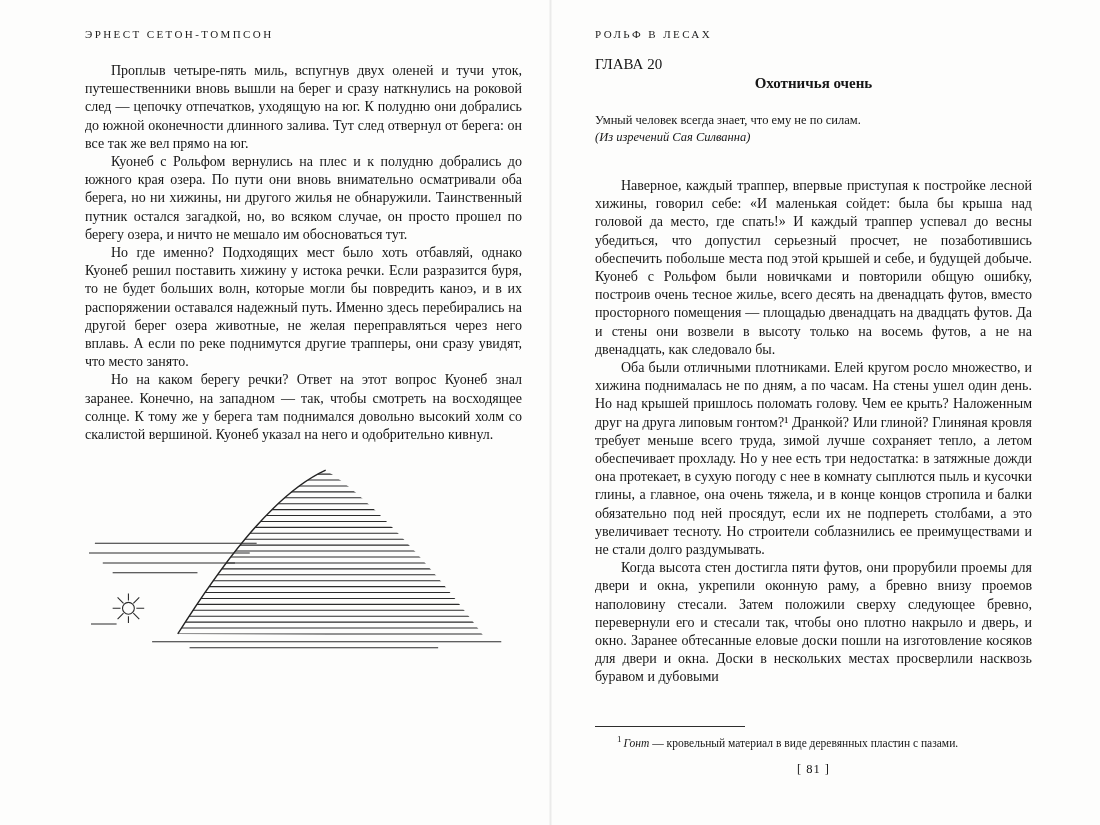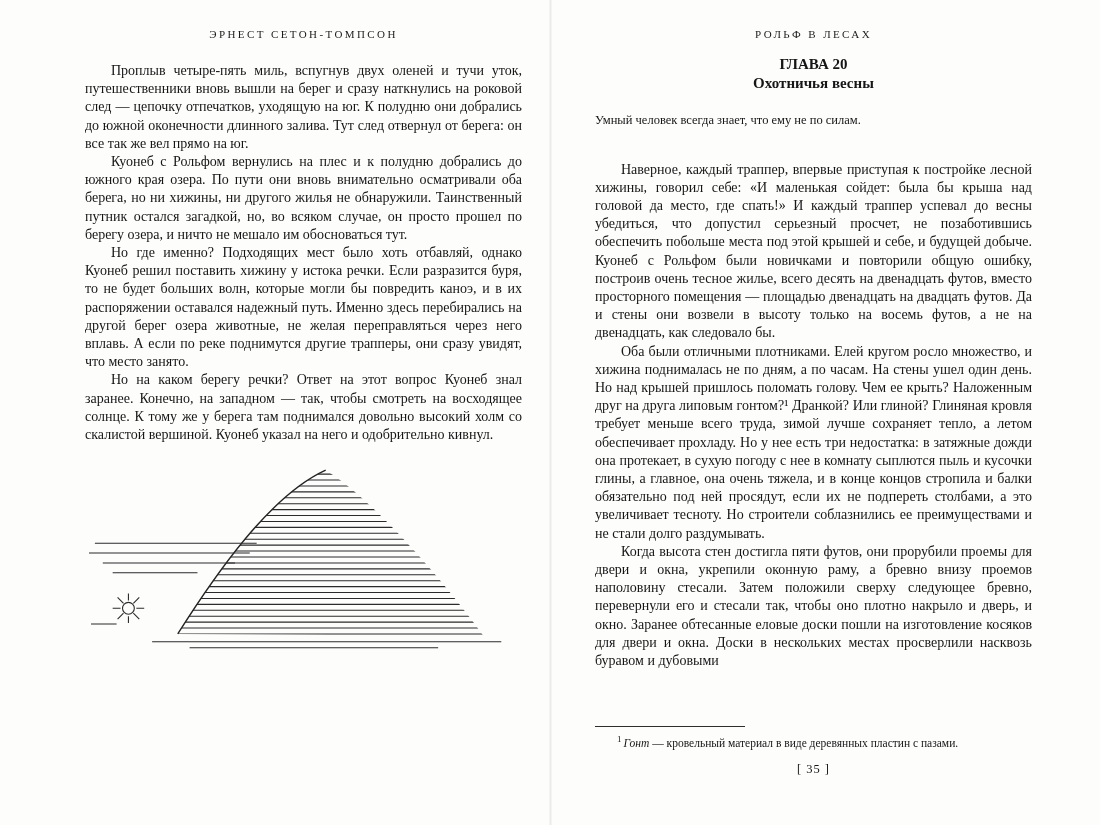--- a/index.html
+++ b/index.html
@@ -13,31 +13,31 @@
   .spread { display:flex; width:1100px; height:825px; background:#fdfdfc; position:relative; }
   .spread::before {
     content:""; position:absolute; left:549px; top:0; width:3px; height:100%;
     background:linear-gradient(to right, rgba(0,0,0,0.02), rgba(0,0,0,0.07), rgba(0,0,0,0.02));
   }
   .page { width:550px; height:825px; padding-top:28px; }
   .page.left  { padding-left:85px; padding-right:28px; }
   .page.right { padding-left:45px; padding-right:68px; padding-bottom:48px; display:flex; flex-direction:column; }
 
   .running-header {
-    font-size:11px; letter-spacing:2.4px; text-align:center; color:#1c1c1c;
+    font-size:11px; letter-spacing:2.4px; text-align:left; color:#1c1c1c;
     white-space:nowrap;
   }
 
   .body-text { margin-top:22px; }
   .para {
     font-size:14px; line-height:18.2px; text-align:justify; text-indent:26px;
     hyphens:auto; -webkit-hyphens:auto;
   }
 
-  .chapter-number { margin-top:16px; font-weight:bold; font-size:15px; text-align:center; }
+  .chapter-number { margin-top:16px; font-weight:normal; font-size:15px; text-align:left; }
   .chapter-title  { margin-top:2px;  font-weight:bold; font-size:15px; text-align:center; }
 
   .epigraph { margin-top:20px; padding-right:26px; font-size:12.5px; line-height:16.5px; }
   .epigraph-attr { font-style:italic; }
 
   .page.right .body-text { margin-top:32px; }
 
   .illustration { margin-top:14px; display:flex; justify-content:center; }
   .illustration svg { display:block; }
 
@@ -84,33 +84,34 @@
           <path d="M50 152H58M34 152H26M42 144V137M42 160V167M47 147L53 141M37 147L31 141M47 157L53 163M37 157L31 163"></path>
         </g>
       </svg>
     </div>
   </div>
 
   <div class="page right">
     <div class="running-header">РОЛЬФ В ЛЕСАХ</div>
 
     <div class="chapter-number">ГЛАВА 20</div>
-    <div class="chapter-title">Охотничья весны</div>
+    <div class="chapter-title">Охотничья очень</div>
 
     <div class="epigraph">
       <div class="epigraph-text">Умный человек всегда знает, что ему не по силам.</div>
+      <div class="epigraph-attr">(Из изречений Сая Силванна)</div>
     </div>
 
     <div class="body-text">
         <p class="para">Наверное, каждый траппер, впервые приступая к постройке лесной хижины, говорил себе: «И маленькая сойдет: была бы крыша над головой да место, где спать!» И каждый траппер успевал до весны убедиться, что допустил серьезный просчет, не позаботившись обеспечить побольше места под этой крышей и себе, и будущей добыче. Куонеб с Рольфом были новичками и повторили общую ошибку, построив очень тесное жилье, всего десять на двенадцать футов, вместо просторного помещения — площадью двенадцать на двадцать футов. Да и стены они возвели в высоту только на восемь футов, а не на двенадцать, как следовало бы.</p>
         <p class="para">Оба были отличными плотниками. Елей кругом росло множество, и хижина поднималась не по дням, а по часам. На стены ушел один день. Но над крышей пришлось поломать голову. Чем ее крыть? Наложенным друг на друга липовым гонтом?¹ Дранкой? Или глиной? Глиняная кровля требует меньше всего труда, зимой лучше сохраняет тепло, а летом обеспечивает прохладу. Но у нее есть три недостатка: в затяжные дожди она протекает, в сухую погоду с нее в комнату сыплются пыль и кусочки глины, а главное, она очень тяжела, и в конце концов стропила и балки обязательно под ней просядут, если их не подпереть столбами, а это увеличивает тесноту. Но строители соблазнились ее преимуществами и не стали долго раздумывать.</p>
         <p class="para">Когда высота стен достигла пяти футов, они прорубили проемы для двери и окна, укрепили оконную раму, а бревно внизу проемов наполовину стесали. Затем положили сверху следующее бревно, перевернули его и стесали так, чтобы оно плотно накрыло и дверь, и окно. Заранее обтесанные еловые доски пошли на изготовление косяков для двери и окна. Доски в нескольких местах просверлили насквозь буравом и дубовыми</p>
       </div>
 
     <div class="footnote-rule"></div>
     <div class="footnote">
       <sup>1</sup><i>Гонт</i><span>— кровельный материал в виде деревянных пластин с пазами.</span>
     </div>
 
-    <div class="page-number">[ 35 ]</div>
+    <div class="page-number">[ 81 ]</div>
   </div>
 
 </div>
 
 </body></html>

